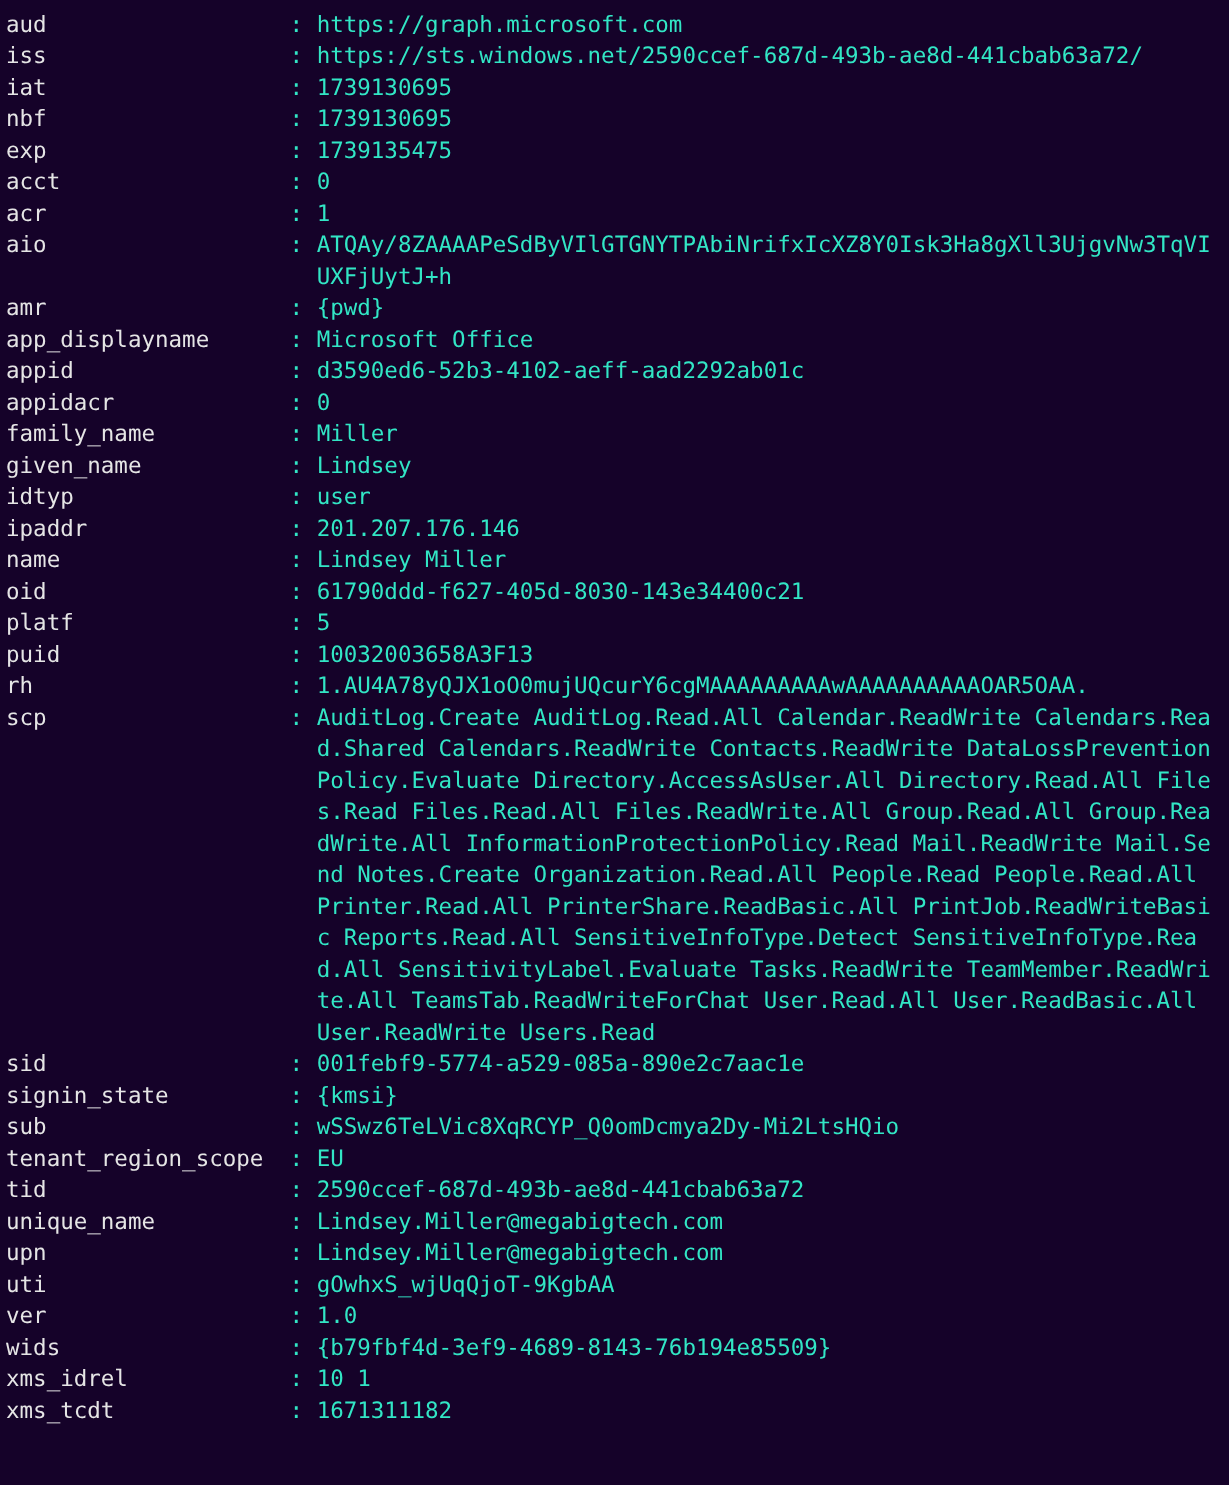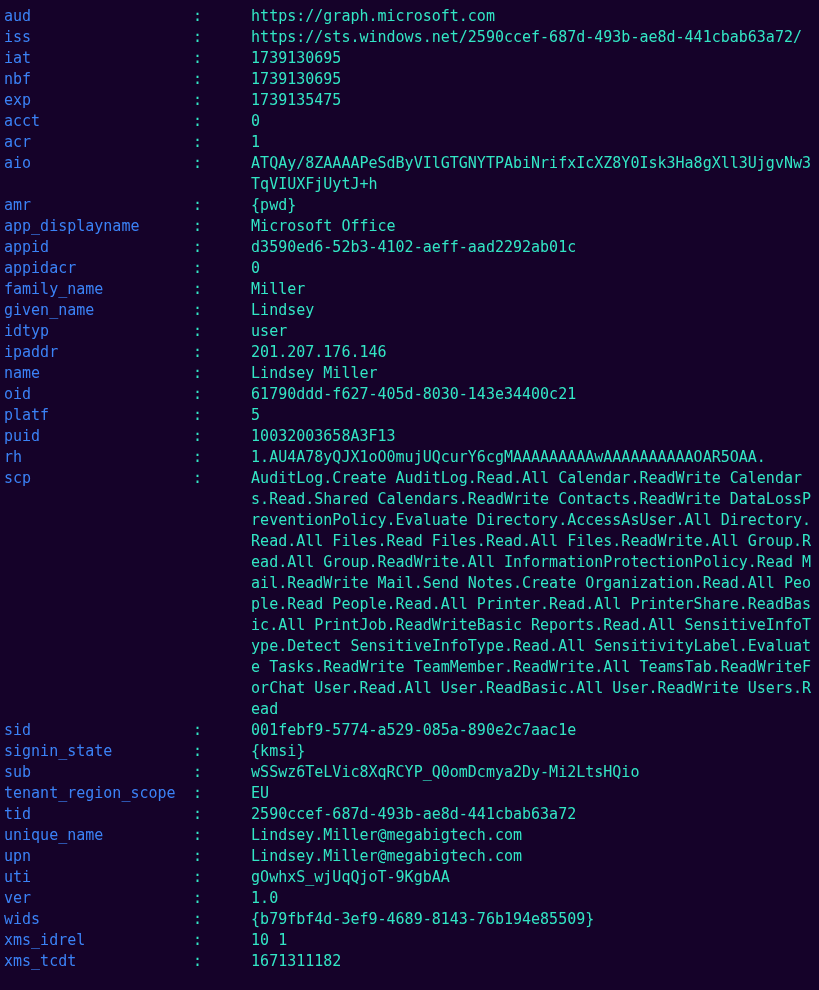--- a/index.html
+++ b/index.html
@@ -11,23 +11,23 @@
     overflow: hidden;
   }
   .term {
     font-family: "Menlo", "Consolas", "DejaVu Sans Mono", monospace;
     font-size: 15px;
     line-height: 21px;
     padding: 6px 4px 6px 4px;
     white-space: pre;
     color: #32e6c5;
   }
-  .key { color: #3b82f6; }
+  .key { color: #e5e5e5; }
   .sep { color: #32e6c5; }
-  .val { color: #32e6c5; margin-left: 40px; }
+  .val { color: #32e6c5; }
   .row { display: flex; align-items: flex-start; }
   .keycol { width: 180px; flex: 0 0 180px; }
   .valcol { flex: 1; white-space: pre-wrap; word-break: break-all; max-width: 620px; }
 </style>
 </head>
 <body>
 
 <div class="term" id="term"><div class="row"><span class="keycol"><span class="key">aud                </span></span><span class="sep"> : </span><span class="valcol val">https://graph.microsoft.com</span></div><div class="row"><span class="keycol"><span class="key">iss                </span></span><span class="sep"> : </span><span class="valcol val">https://sts.windows.net/2590ccef-687d-493b-ae8d-441cbab63a72/</span></div><div class="row"><span class="keycol"><span class="key">iat                </span></span><span class="sep"> : </span><span class="valcol val">1739130695</span></div><div class="row"><span class="keycol"><span class="key">nbf                </span></span><span class="sep"> : </span><span class="valcol val">1739130695</span></div><div class="row"><span class="keycol"><span class="key">exp                </span></span><span class="sep"> : </span><span class="valcol val">1739135475</span></div><div class="row"><span class="keycol"><span class="key">acct               </span></span><span class="sep"> : </span><span class="valcol val">0</span></div><div class="row"><span class="keycol"><span class="key">acr                </span></span><span class="sep"> : </span><span class="valcol val">1</span></div><div class="row"><span class="keycol"><span class="key">aio                </span></span><span class="sep"> : </span><span class="valcol val">ATQAy/8ZAAAAPeSdByVIlGTGNYTPAbiNrifxIcXZ8Y0Isk3Ha8gXll3UjgvNw3TqVIUXFjUytJ+h</span></div><div class="row"><span class="keycol"><span class="key">amr                </span></span><span class="sep"> : </span><span class="valcol val">{pwd}</span></div><div class="row"><span class="keycol"><span class="key">app_displayname    </span></span><span class="sep"> : </span><span class="valcol val">Microsoft Office</span></div><div class="row"><span class="keycol"><span class="key">appid              </span></span><span class="sep"> : </span><span class="valcol val">d3590ed6-52b3-4102-aeff-aad2292ab01c</span></div><div class="row"><span class="keycol"><span class="key">appidacr           </span></span><span class="sep"> : </span><span class="valcol val">0</span></div><div class="row"><span class="keycol"><span class="key">family_name        </span></span><span class="sep"> : </span><span class="valcol val">Miller</span></div><div class="row"><span class="keycol"><span class="key">given_name         </span></span><span class="sep"> : </span><span class="valcol val">Lindsey</span></div><div class="row"><span class="keycol"><span class="key">idtyp              </span></span><span class="sep"> : </span><span class="valcol val">user</span></div><div class="row"><span class="keycol"><span class="key">ipaddr             </span></span><span class="sep"> : </span><span class="valcol val">201.207.176.146</span></div><div class="row"><span class="keycol"><span class="key">name               </span></span><span class="sep"> : </span><span class="valcol val">Lindsey Miller</span></div><div class="row"><span class="keycol"><span class="key">oid                </span></span><span class="sep"> : </span><span class="valcol val">61790ddd-f627-405d-8030-143e34400c21</span></div><div class="row"><span class="keycol"><span class="key">platf              </span></span><span class="sep"> : </span><span class="valcol val">5</span></div><div class="row"><span class="keycol"><span class="key">puid               </span></span><span class="sep"> : </span><span class="valcol val">10032003658A3F13</span></div><div class="row"><span class="keycol"><span class="key">rh                 </span></span><span class="sep"> : </span><span class="valcol val">1.AU4A78yQJX1oO0mujUQcurY6cgMAAAAAAAAAwAAAAAAAAAAOAR5OAA.</span></div><div class="row"><span class="keycol"><span class="key">scp                </span></span><span class="sep"> : </span><span class="valcol val">AuditLog.Create AuditLog.Read.All Calendar.ReadWrite Calendars.Read.Shared Calendars.ReadWrite Contacts.ReadWrite DataLossPreventionPolicy.Evaluate Directory.AccessAsUser.All Directory.Read.All Files.Read Files.Read.All Files.ReadWrite.All Group.Read.All Group.ReadWrite.All InformationProtectionPolicy.Read Mail.ReadWrite Mail.Send Notes.Create Organization.Read.All People.Read People.Read.All Printer.Read.All PrinterShare.ReadBasic.All PrintJob.ReadWriteBasic Reports.Read.All SensitiveInfoType.Detect SensitiveInfoType.Read.All SensitivityLabel.Evaluate Tasks.ReadWrite TeamMember.ReadWrite.All TeamsTab.ReadWriteForChat User.Read.All User.ReadBasic.All User.ReadWrite Users.Read</span></div><div class="row"><span class="keycol"><span class="key">sid                </span></span><span class="sep"> : </span><span class="valcol val">001febf9-5774-a529-085a-890e2c7aac1e</span></div><div class="row"><span class="keycol"><span class="key">signin_state       </span></span><span class="sep"> : </span><span class="valcol val">{kmsi}</span></div><div class="row"><span class="keycol"><span class="key">sub                </span></span><span class="sep"> : </span><span class="valcol val">wSSwz6TeLVic8XqRCYP_Q0omDcmya2Dy-Mi2LtsHQio</span></div><div class="row"><span class="keycol"><span class="key">tenant_region_scope</span></span><span class="sep"> : </span><span class="valcol val">EU</span></div><div class="row"><span class="keycol"><span class="key">tid                </span></span><span class="sep"> : </span><span class="valcol val">2590ccef-687d-493b-ae8d-441cbab63a72</span></div><div class="row"><span class="keycol"><span class="key">unique_name        </span></span><span class="sep"> : </span><span class="valcol val">Lindsey.Miller@megabigtech.com</span></div><div class="row"><span class="keycol"><span class="key">upn                </span></span><span class="sep"> : </span><span class="valcol val">Lindsey.Miller@megabigtech.com</span></div><div class="row"><span class="keycol"><span class="key">uti                </span></span><span class="sep"> : </span><span class="valcol val">gOwhxS_wjUqQjoT-9KgbAA</span></div><div class="row"><span class="keycol"><span class="key">ver                </span></span><span class="sep"> : </span><span class="valcol val">1.0</span></div><div class="row"><span class="keycol"><span class="key">wids               </span></span><span class="sep"> : </span><span class="valcol val">{b79fbf4d-3ef9-4689-8143-76b194e85509}</span></div><div class="row"><span class="keycol"><span class="key">xms_idrel          </span></span><span class="sep"> : </span><span class="valcol val">10 1</span></div><div class="row"><span class="keycol"><span class="key">xms_tcdt           </span></span><span class="sep"> : </span><span class="valcol val">1671311182</span></div></div>
 
 </body></html>

